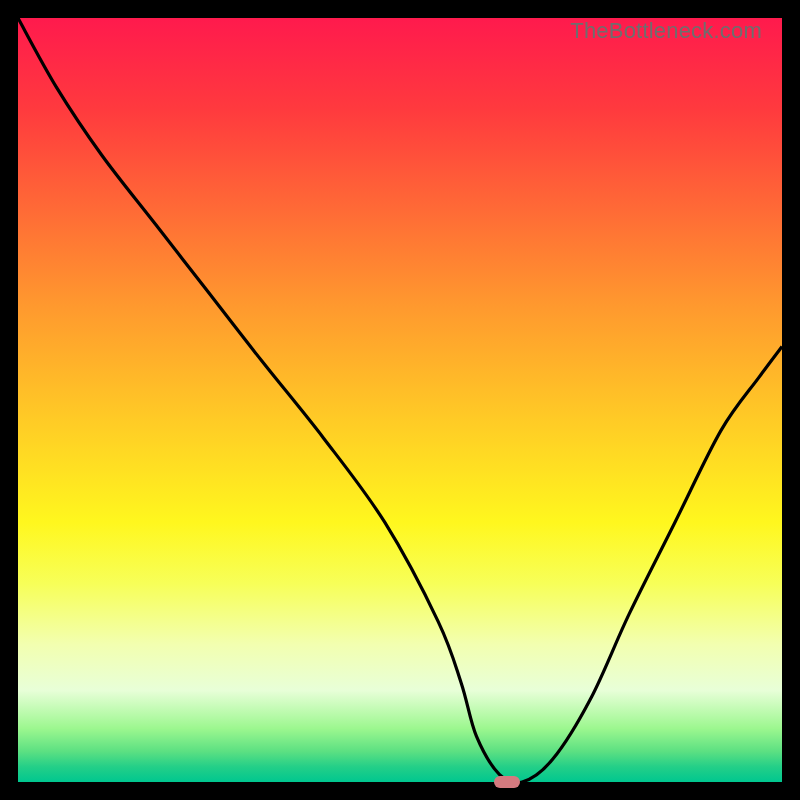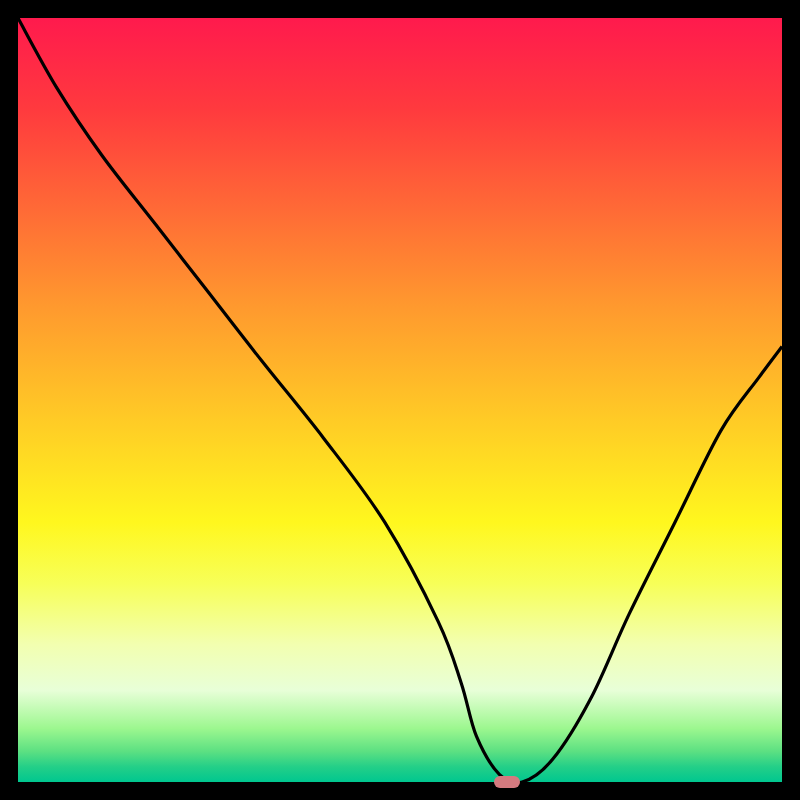--- a/index.html
+++ b/index.html
@@ -65,20 +65,21 @@
     transform: translate(-50%, -50%);
   }
 </style>
 </head>
 <body>
 
 <div class="outer">
 
   <div class="plot-frame">
 
+    <div class="attribution">TheBottleneck.com</div>
 
     <svg class="curve" viewBox="0 0 764 764" preserveAspectRatio="none">
       <path fill="none" stroke="#000000" stroke-width="3.2" stroke-linejoin="round" d="M 0.0 0.0 C 6.4 11.5, 24.2 45.8, 38.2 68.8 C 52.2 91.7, 67.5 114.6, 84.0 137.5 C 100.6 160.4, 119.7 183.4, 137.5 206.3 C 155.3 229.2, 173.2 252.1, 191.0 275.0 C 208.8 298.0, 225.4 319.6, 244.5 343.8 C 263.6 368.0, 285.2 393.5, 305.6 420.2 C 326.0 446.9, 347.6 473.7, 366.7 504.2 C 385.8 534.8, 407.5 576.8, 420.2 603.6 C 432.9 630.3, 436.8 645.6, 443.1 664.7 C 449.5 683.8, 452.0 702.9, 458.4 718.2 C 464.8 733.4, 473.7 748.7, 481.3 756.4 C 489.0 764.0, 495.3 766.5, 504.2 764.0 C 513.2 761.5, 523.3 755.1, 534.8 741.1 C 546.3 727.1, 560.3 704.2, 573.0 680.0 C 585.7 655.8, 597.2 625.2, 611.2 595.9 C 625.2 566.6, 641.8 534.8, 657.0 504.2 C 672.3 473.7, 688.9 436.8, 702.9 412.6 C 716.9 388.4, 730.9 373.1, 741.1 359.1 C 751.3 345.1, 760.2 333.6, 764.0 328.5 "></path>
     </svg>
 
     <div class="marker" style="left: 488.96px; top: 764px; background: rgb(212, 122, 127);"></div>
 
   </div>
 </div>
 

